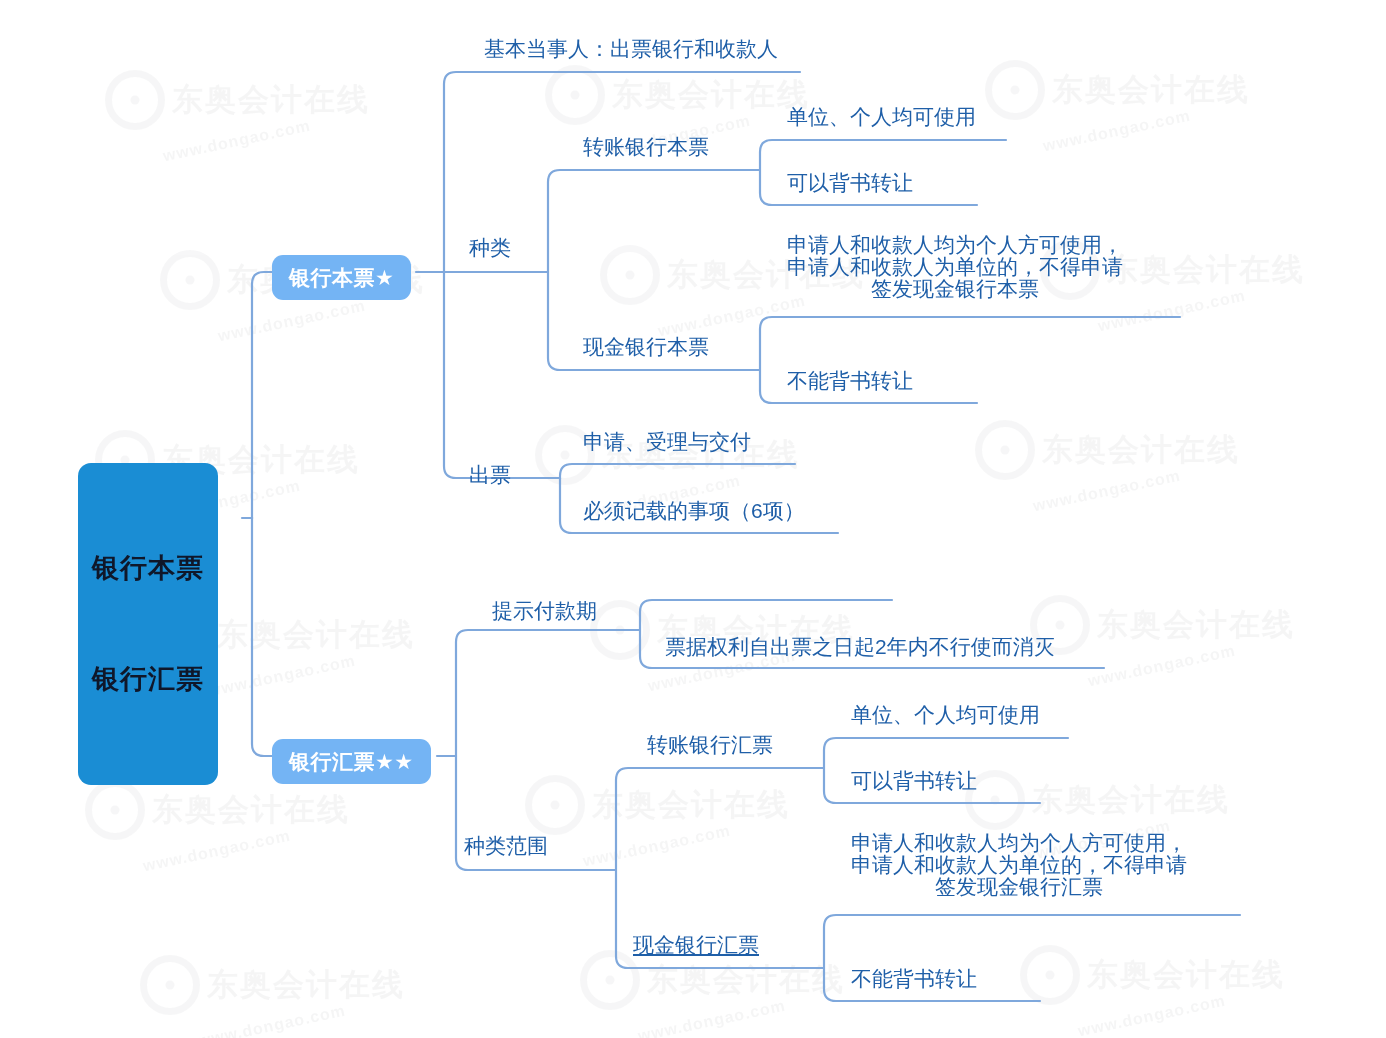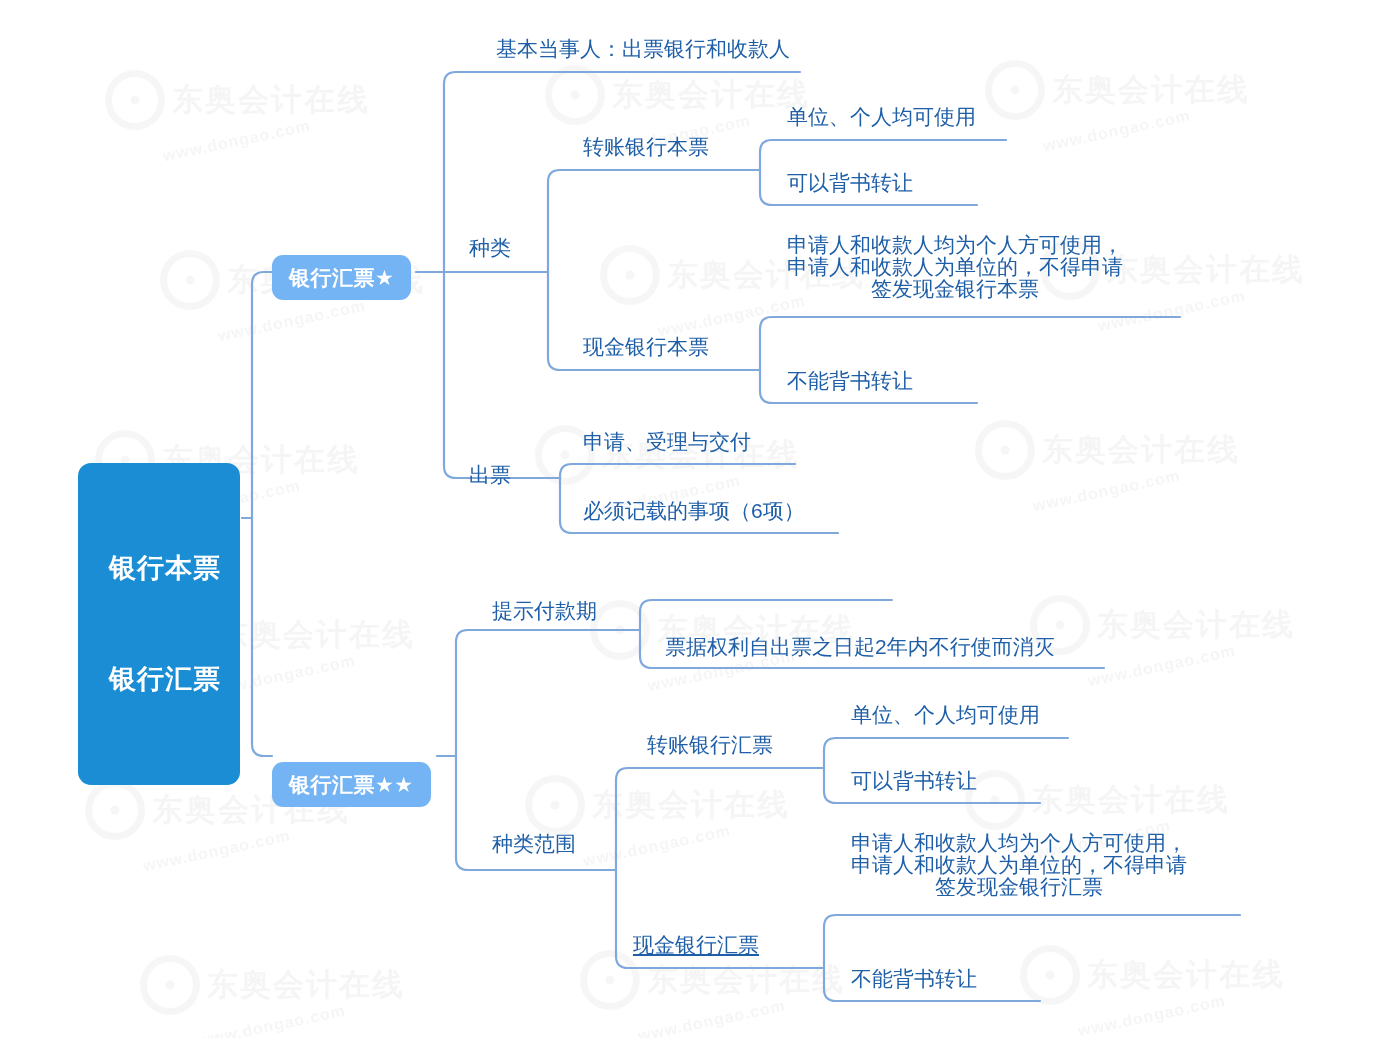--- a/index.html
+++ b/index.html
@@ -86,27 +86,27 @@
   .node {
     position: absolute;
     white-space: pre;
     color: #1f5fa8;
     font-size: 21px;
     line-height: 31px;
   }
 
   .node.root {
     background: #1a8dd4;
-    color: #ffffff;
+    color: #0f172a;
     font-weight: bold;
     font-size: 27px;
     line-height: 37px;
     border-radius: 13px;
-    padding: 13px 19px;
-    text-align: right;
+    padding: 13px 8px;
+    text-align: center;
     letter-spacing: 1px;
   }
 
   .node.branch {
     background: #74b4f4;
     color: #ffffff;
     font-weight: bold;
     font-size: 21px;
     line-height: 27px;
     border-radius: 11px;
@@ -205,25 +205,25 @@
     </g>
   </svg>
 
   <div id="nodes">
 
     <div class="node root" style="left:78px; top:463px; width:124px;">
       <div>银行本票</div>
       <div>银行汇票</div>
     </div>
 
-    <div class="node branch" style="left:272px; top:255px;">银行汇票★</div>
-
-    <div class="node branch" style="left:272px; top:739px;margin-top:23px;">银行汇票★★</div>
-
-    <div class="node topic" style="left:496px; top:33px;">基本当事人：出票银行和收款人</div>
+    <div class="node branch" style="left:272px; top:255px;">银行本票★</div>
+
+    <div class="node branch" style="left:272px; top:739px;">银行汇票★★</div>
+
+    <div class="node topic" style="left:484px; top:33px;">基本当事人：出票银行和收款人</div>
 
     <div class="node topic" style="left:469px; top:232px;">种类</div>
 
     <div class="node topic" style="left:583px; top:131px;">转账银行本票</div>
 
     <div class="node leaf" style="left:787px; top:101px;">单位、个人均可使用</div>
 
     <div class="node leaf" style="left:787px; top:167px;">可以背书转让</div>
 
     <div class="node topic" style="left:583px; top:331px;">现金银行本票</div>
@@ -238,21 +238,21 @@
 
     <div class="node leaf" style="left:583px; top:426px;">申请、受理与交付</div>
 
     <div class="node leaf" style="left:583px; top:495px;">必须记载的事项（6项）</div>
 
     <div class="node topic" style="left:492px; top:595px;">提示付款期</div>
 
 
     <div class="node leaf" style="left:665px; top:631px;">票据权利自出票之日起2年内不行使而消灭</div>
 
-    <div class="node topic" style="left:492px; top:830px;font-family:Liberation Mono, monospace;">种类范围</div>
+    <div class="node topic" style="left:464px; top:830px;">种类范围</div>
 
     <div class="node topic" style="left:647px; top:729px;">转账银行汇票</div>
 
     <div class="node leaf" style="left:851px; top:699px;">单位、个人均可使用</div>
 
     <div class="node leaf" style="left:851px; top:765px;">可以背书转让</div>
 
     <div class="node topic" style="left:633px; top:929px;text-decoration:underline;">现金银行汇票</div>
 
     <div class="node leaf multi" style="left:851px; top:832px;">申请人和收款人均为个人方可使用，

